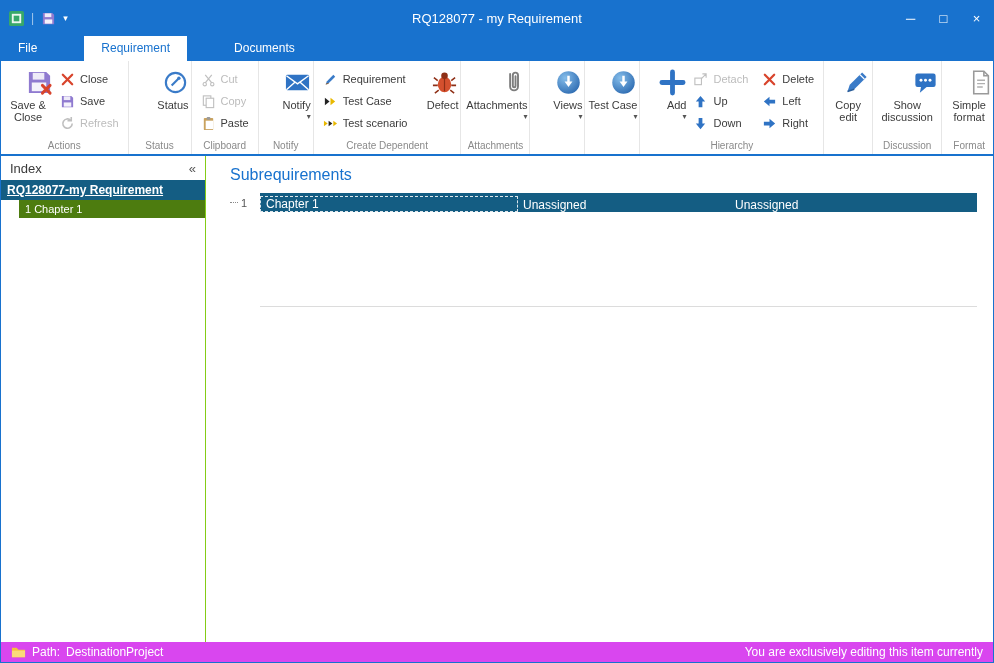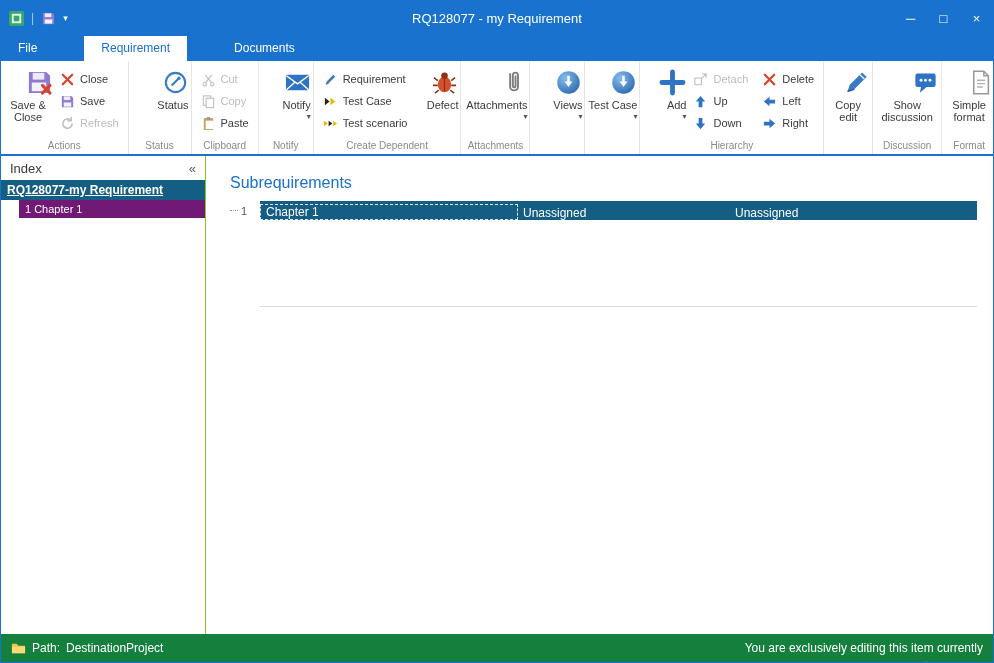--- a/index.html
+++ b/index.html
@@ -40,36 +40,36 @@
   .ico28 { width:27px; height:27px; display:inline-flex; }
   .ico28 svg { width:27px; height:27px; }
   .rot90 { transform:rotate(90deg); } .rot180 { transform:rotate(180deg); } .rot270 { transform:rotate(-90deg); }
 
   
   .appbody { flex:1; display:flex; min-height:0; }
   .sidebar { width:205px; flex:0 0 205px; border-right:1px solid #84cc16; display:flex; flex-direction:column; }
   .sidebar-header { display:flex; justify-content:space-between; align-items:center; padding:5px 9px 4px; font-size:13px; color:#3a3a3a; }
   .collapse { color:#555; font-size:13px; }
   .tree-root { background:#145d83; color:#fff; font-weight:bold; text-decoration:underline; font-size:12px; padding:3px 6px; cursor:default; }
-  .tree-child { background:#701a75; color:#fff; font-size:11px; padding:3px 6px; margin-left:18px; cursor:default; }
+  .tree-child { background:#4d7c0f; color:#fff; font-size:11px; padding:3px 6px; margin-left:18px; cursor:default; }
 
   .main { flex:1; position:relative; padding:8px 16px 0 24px; background:#fff; }
-  .heading { color:#1872ce; font-size:16px; font-weight:normal; margin:10px 0 9px; }
+  .heading { color:#1872ce; font-size:16px; font-weight:normal; margin:2px 0 9px; }
   .row-wrap { display:flex; align-items:center; }
   .row-gutter { width:30px; flex:0 0 30px; font-size:11px; color:#555; display:flex; align-items:center; }
   .gutter-dots { width:8px; height:1px; border-top:1px dotted #8a8a8a; margin-right:3px; display:inline-block; }
   .data-row { flex:1; display:flex; background:#145d83; color:#fff; font-size:12px; height:19px; align-items:flex-end; cursor:default; }
   .cell { display:flex; align-items:center; padding:0 5px; }
   .cell1 { width:258px; flex:0 0 258px; border:1px dashed rgba(255,255,255,.85); }
   .cell2 { width:212px; flex:0 0 212px; }
   .cell3 { flex:1; }
   .hr-divider { position:absolute; top:150px; left:54px; right:16px; border-top:1px solid #dcdcdc; }
 
   
-  .statusbar { height:28px; background:#15803d; color:#fff; display:flex; align-items:center; padding:0 10px; font-size:12px; flex:0 0 auto; }
+  .statusbar { height:20px; background:#d946ef; color:#fff; display:flex; align-items:center; padding:0 10px; font-size:12px; flex:0 0 auto; }
   .sb-left { display:flex; align-items:center; gap:6px; }
   .sb-right { margin-left:auto; display:flex; align-items:center; gap:6px;flex-direction:column; }
   .sb-icons { display:flex; align-items:center; gap:11px; margin-left:26px; margin-right:4px; }
   .sbico { width:15px; height:15px; opacity:.5; display:inline-flex; cursor:default; }
   .sbico svg { width:15px; height:15px; }
 </style>
 </head>
 <body>
 
 <svg width="0" height="0" style="position:absolute">

